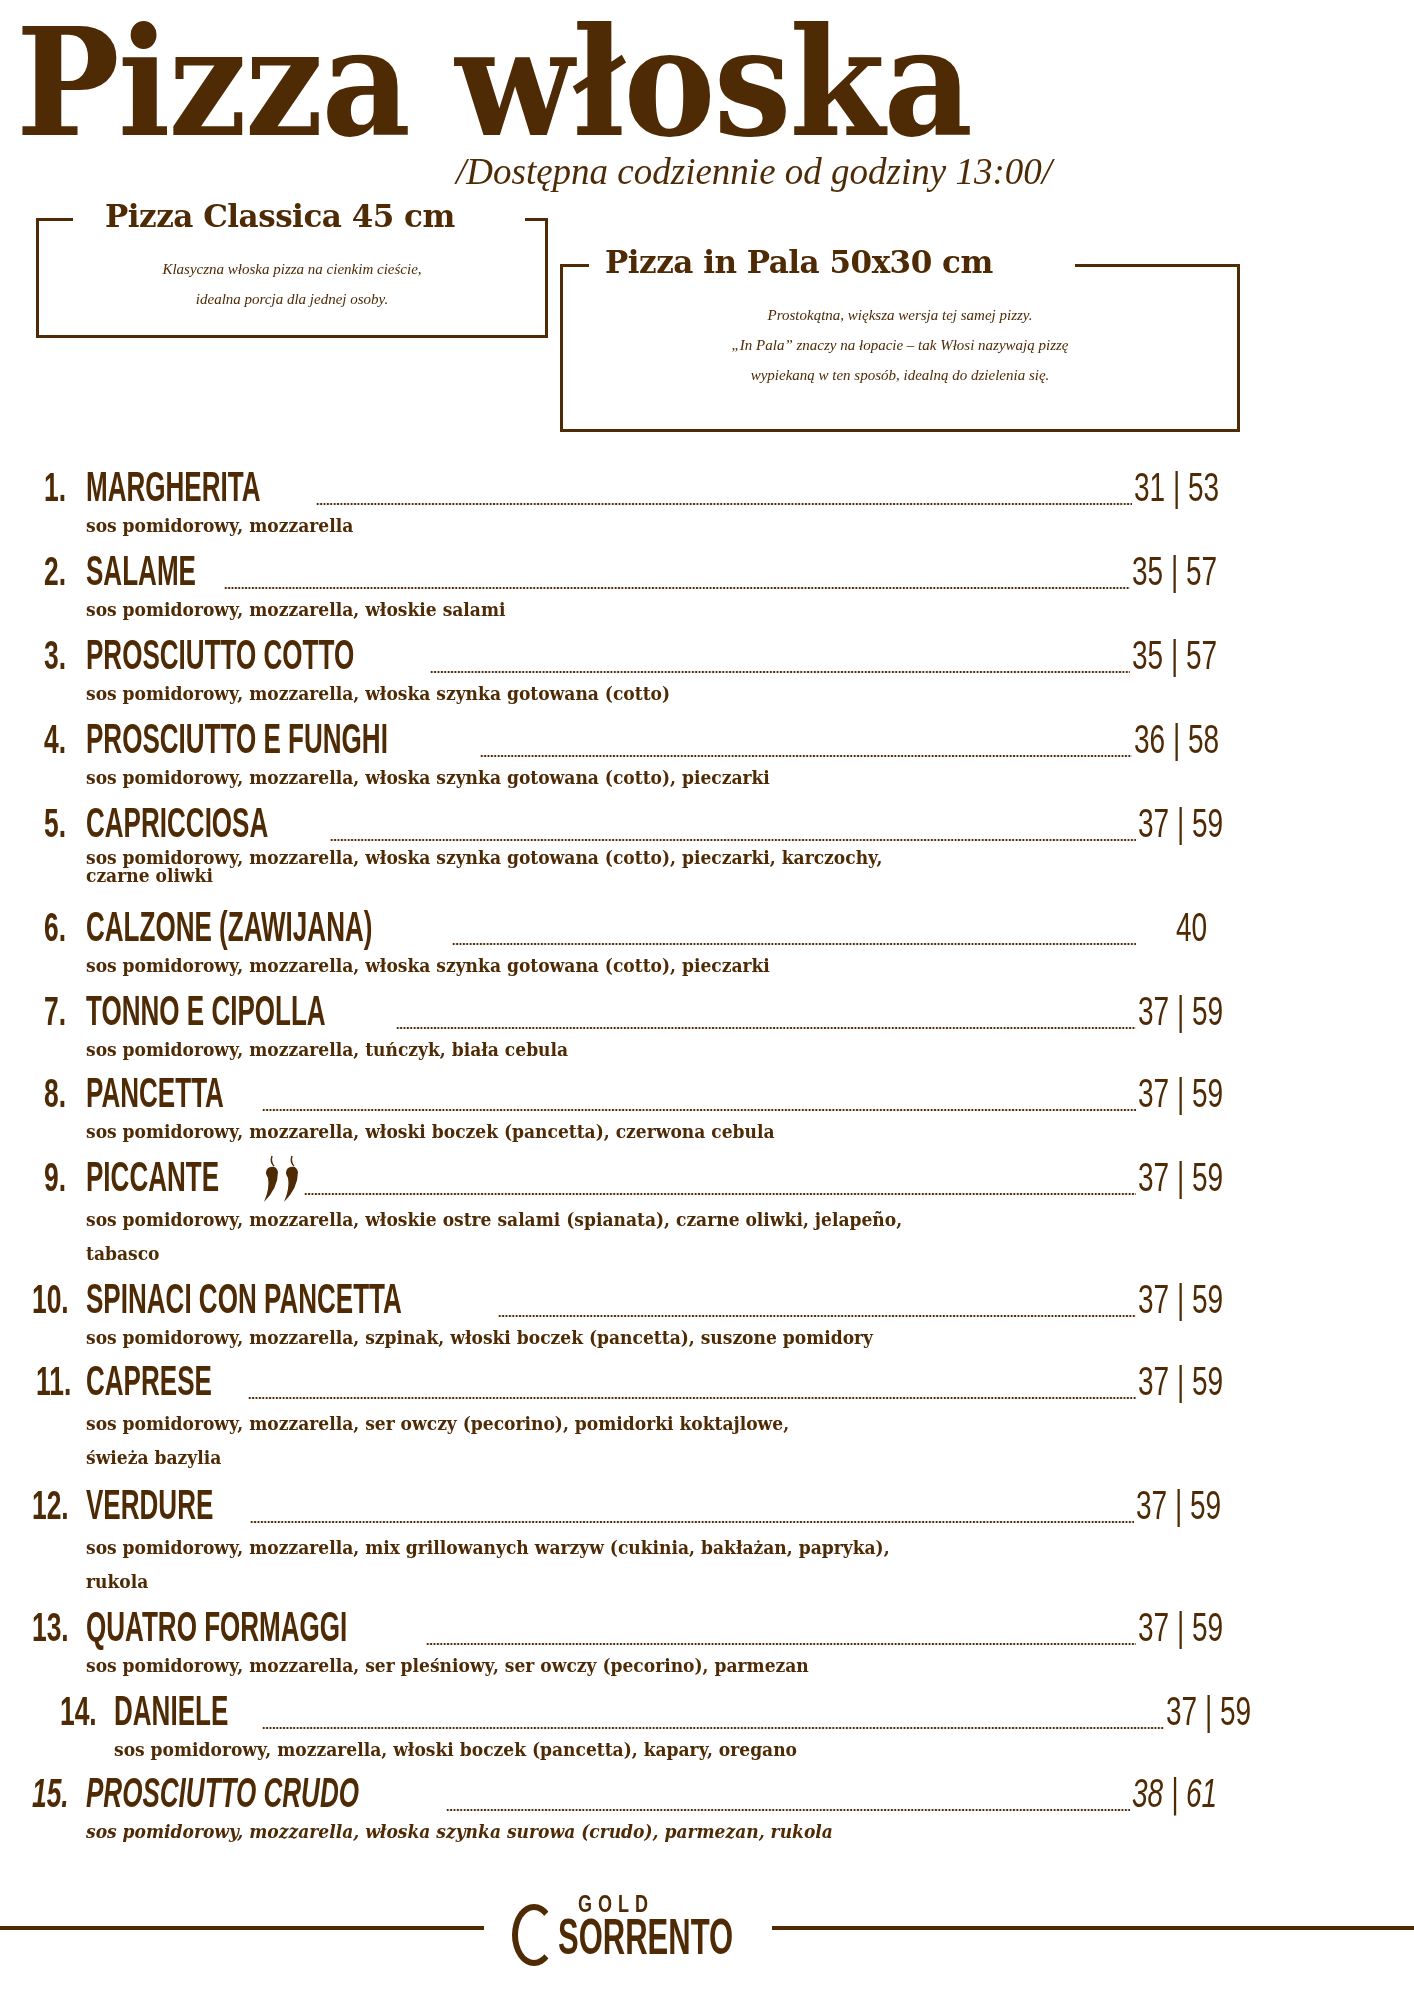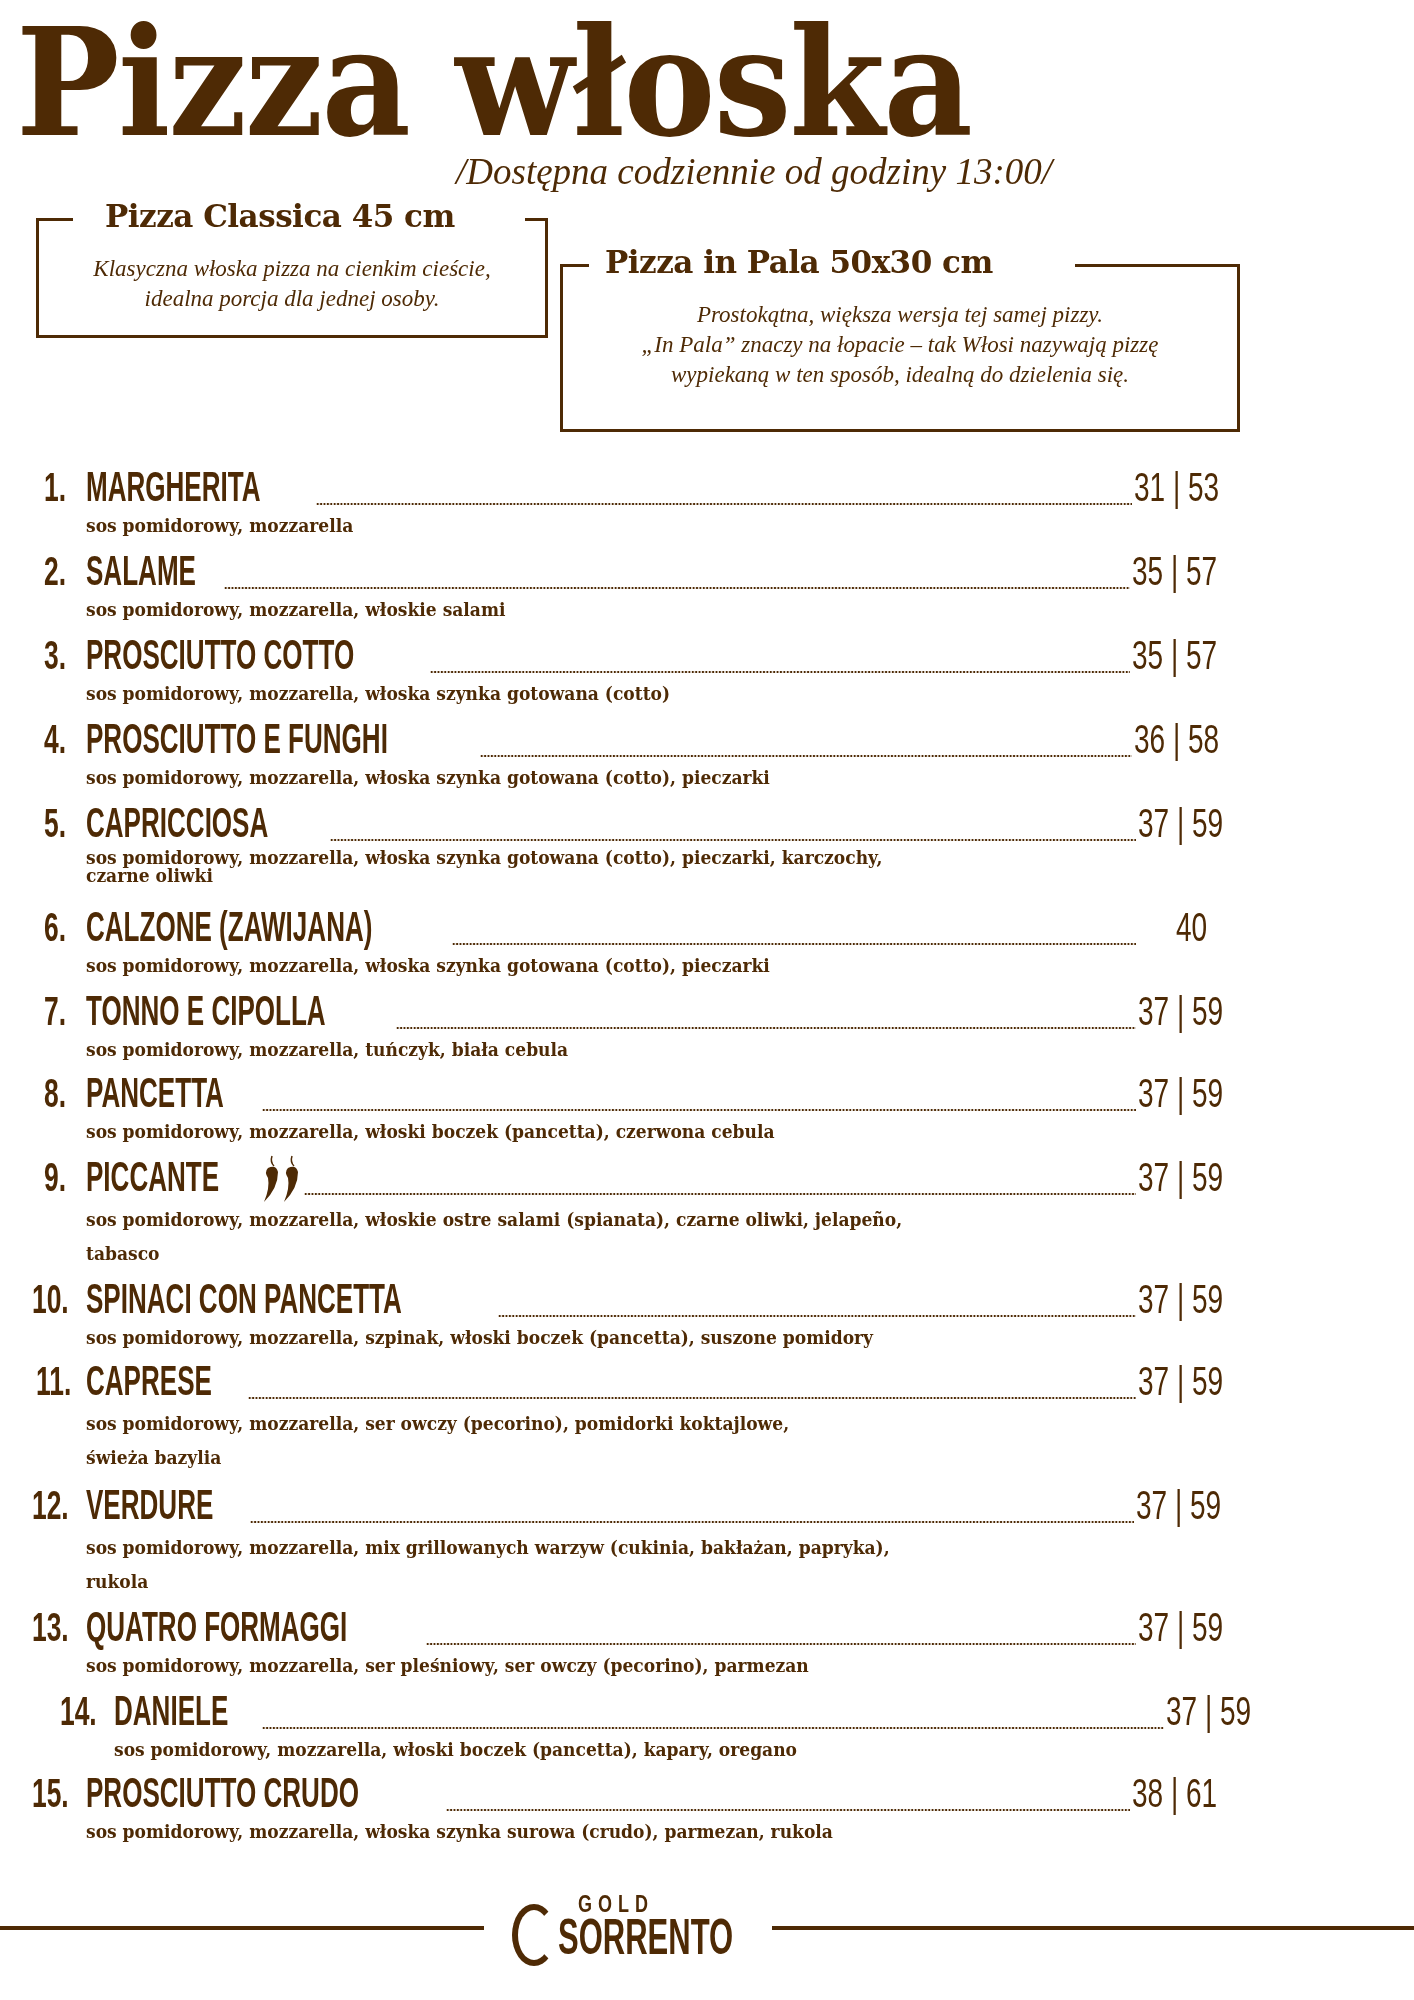--- a/index.html
+++ b/index.html
@@ -2,21 +2,21 @@
 <html><head>
 <meta charset="utf-8">
 <style>
   html,body{margin:0;padding:0;background:#ffffff;}
   body{width:1414px;height:2000px;position:relative;overflow:hidden;color:#4e2a05;font-family:"Liberation Serif","DejaVu Serif",serif;}
   .title{position:absolute;left:16px;top:2px;font-family:"DejaVu Serif",serif;font-weight:bold;font-size:150px;line-height:160px;letter-spacing:-2px;transform:scaleX(0.92);transform-origin:left top;white-space:nowrap;}
   .subtitle{position:absolute;left:456px;top:150px;font-family:"Liberation Serif",serif;font-style:italic;font-size:37px;line-height:44px;white-space:nowrap;}
   .box{position:absolute;border:3px solid #4e2a05;border-top:none;box-sizing:border-box;}
   .box .topline{position:absolute;top:0;height:3px;background:#4e2a05;}
   .box .bt{position:absolute;top:-22px;font-family:"DejaVu Serif",serif;font-weight:bold;font-size:31px;line-height:40px;background:#fff;padding:0 10px;white-space:nowrap;letter-spacing:-0.5px;}
-  .box .bd{position:absolute;left:0;right:0;text-align:center;font-family:"Liberation Serif",serif;font-style:italic;font-size:23px;line-height:30px;}
+  .box .bd{position:absolute;left:0;right:0;text-align:center;font-family:"Liberation Serif",serif;font-style:italic;font-size:15px;line-height:30px;}
   .box1{left:36px;top:218px;width:512px;height:120px;}
   .box2{left:560px;top:264px;width:680px;height:168px;}
   .menu{position:absolute;left:0;top:462px;width:1414px;}
   .item{position:relative;}
   .row{position:relative;height:50px;}
   .num{position:absolute;top:0;font-family:"Liberation Sans",sans-serif;font-weight:bold;font-size:40px;line-height:50px;transform:scaleX(0.66);transform-origin:left top;white-space:nowrap;}
   .name{position:absolute;left:86px;top:0;font-family:"Liberation Sans",sans-serif;font-weight:bold;font-size:42px;line-height:50px;transform:scaleX(0.62);transform-origin:left top;white-space:nowrap;}
   .dots{position:absolute;height:4px;top:40px;background-image:radial-gradient(circle,#4e2a05 1.2px,transparent 1.4px);background-size:3.4px 4px;background-repeat:repeat-x;}
   .price{position:absolute;top:0;font-family:"Liberation Sans",sans-serif;font-size:40px;line-height:50px;transform:scaleX(0.70);transform-origin:left top;white-space:nowrap;}
   .desc{position:relative;margin-left:86px;font-family:"DejaVu Serif",serif;font-weight:bold;font-size:19px;transform:scaleX(0.9);transform-origin:left top;white-space:nowrap;}
@@ -195,21 +195,21 @@
   <div class="item" style="height:82px;padding-left:28px;">
     <div class="row">
       <span class="num" style="left:32px;">14.</span>
       <span class="name">DANIELE</span>
       <span class="dots" style="left:234px;width:902px;"></span>
       <span class="price" style="left:1138px;">37 | 59</span>
     </div>
     <div class="desc" style="line-height:26px;">sos pomidorowy, mozzarella, włoski boczek (pancetta), kapary, oregano</div>
   </div>
 
-  <div class="item" style="height:84px;">
+  <div class="item" style="height:84px;font-style:italic;">
     <div class="row">
       <span class="num" style="left:32px;">15.</span>
       <span class="name">PROSCIUTTO CRUDO</span>
       <span class="dots" style="left:446px;width:684px;"></span>
       <span class="price" style="left:1132px;">38 | 61</span>
     </div>
     <div class="desc" style="line-height:26px;">sos pomidorowy, mozzarella, włoska szynka surowa (crudo), parmezan, rukola</div>
   </div>
 
 </div>

